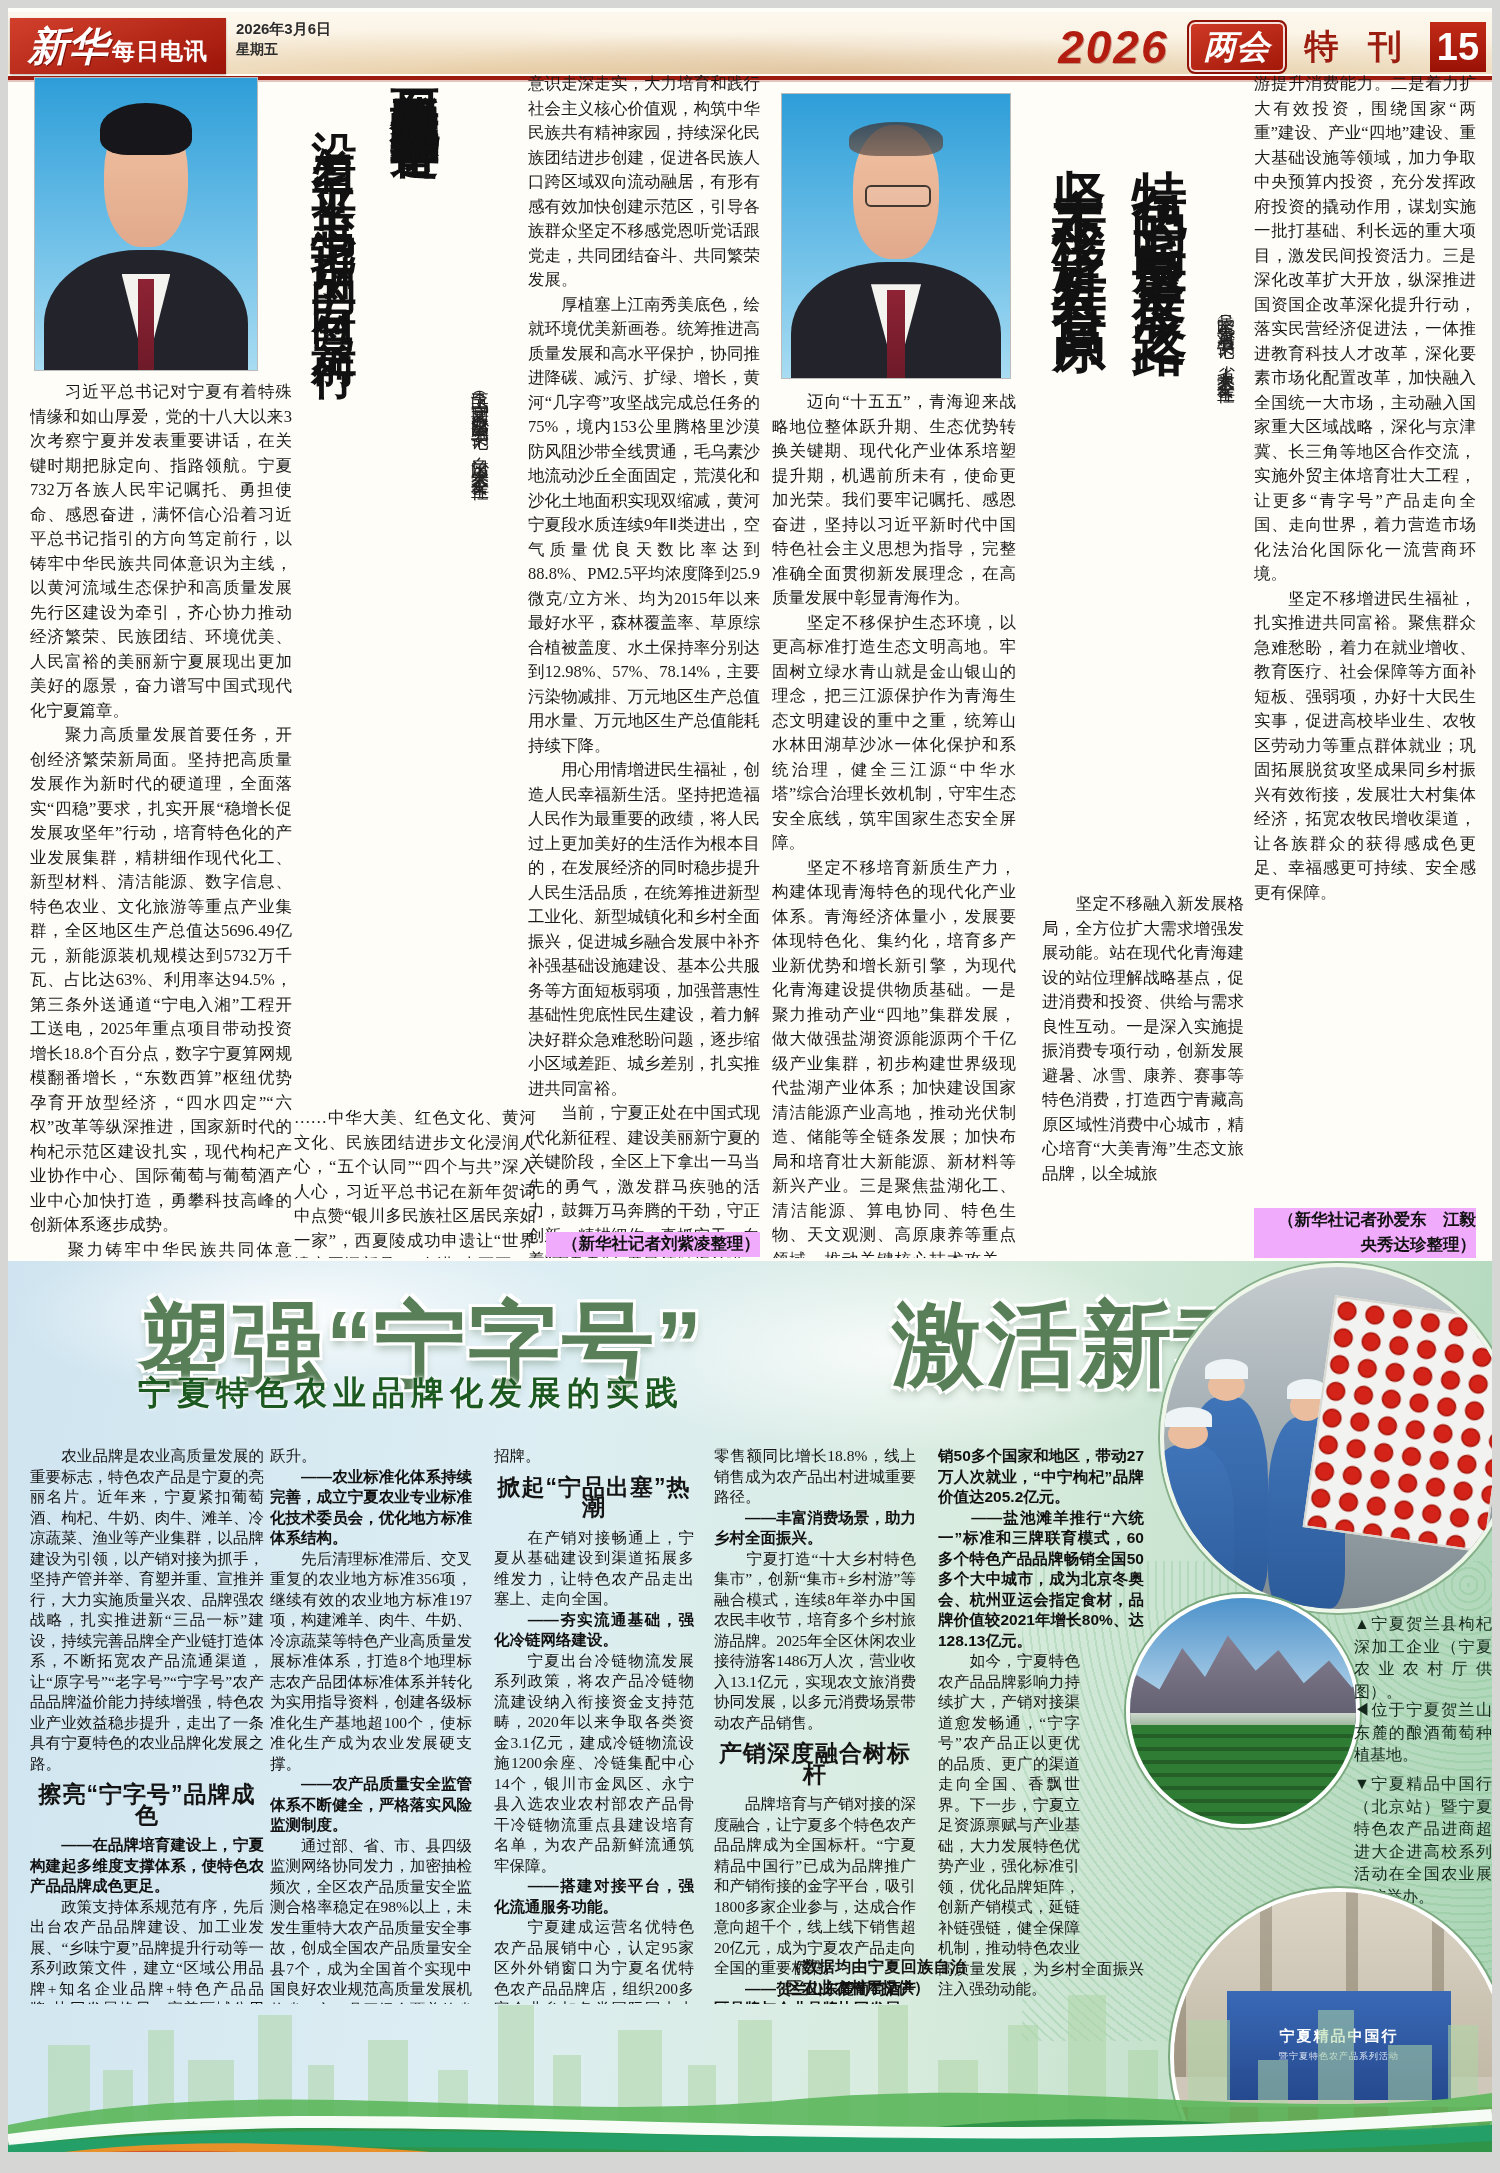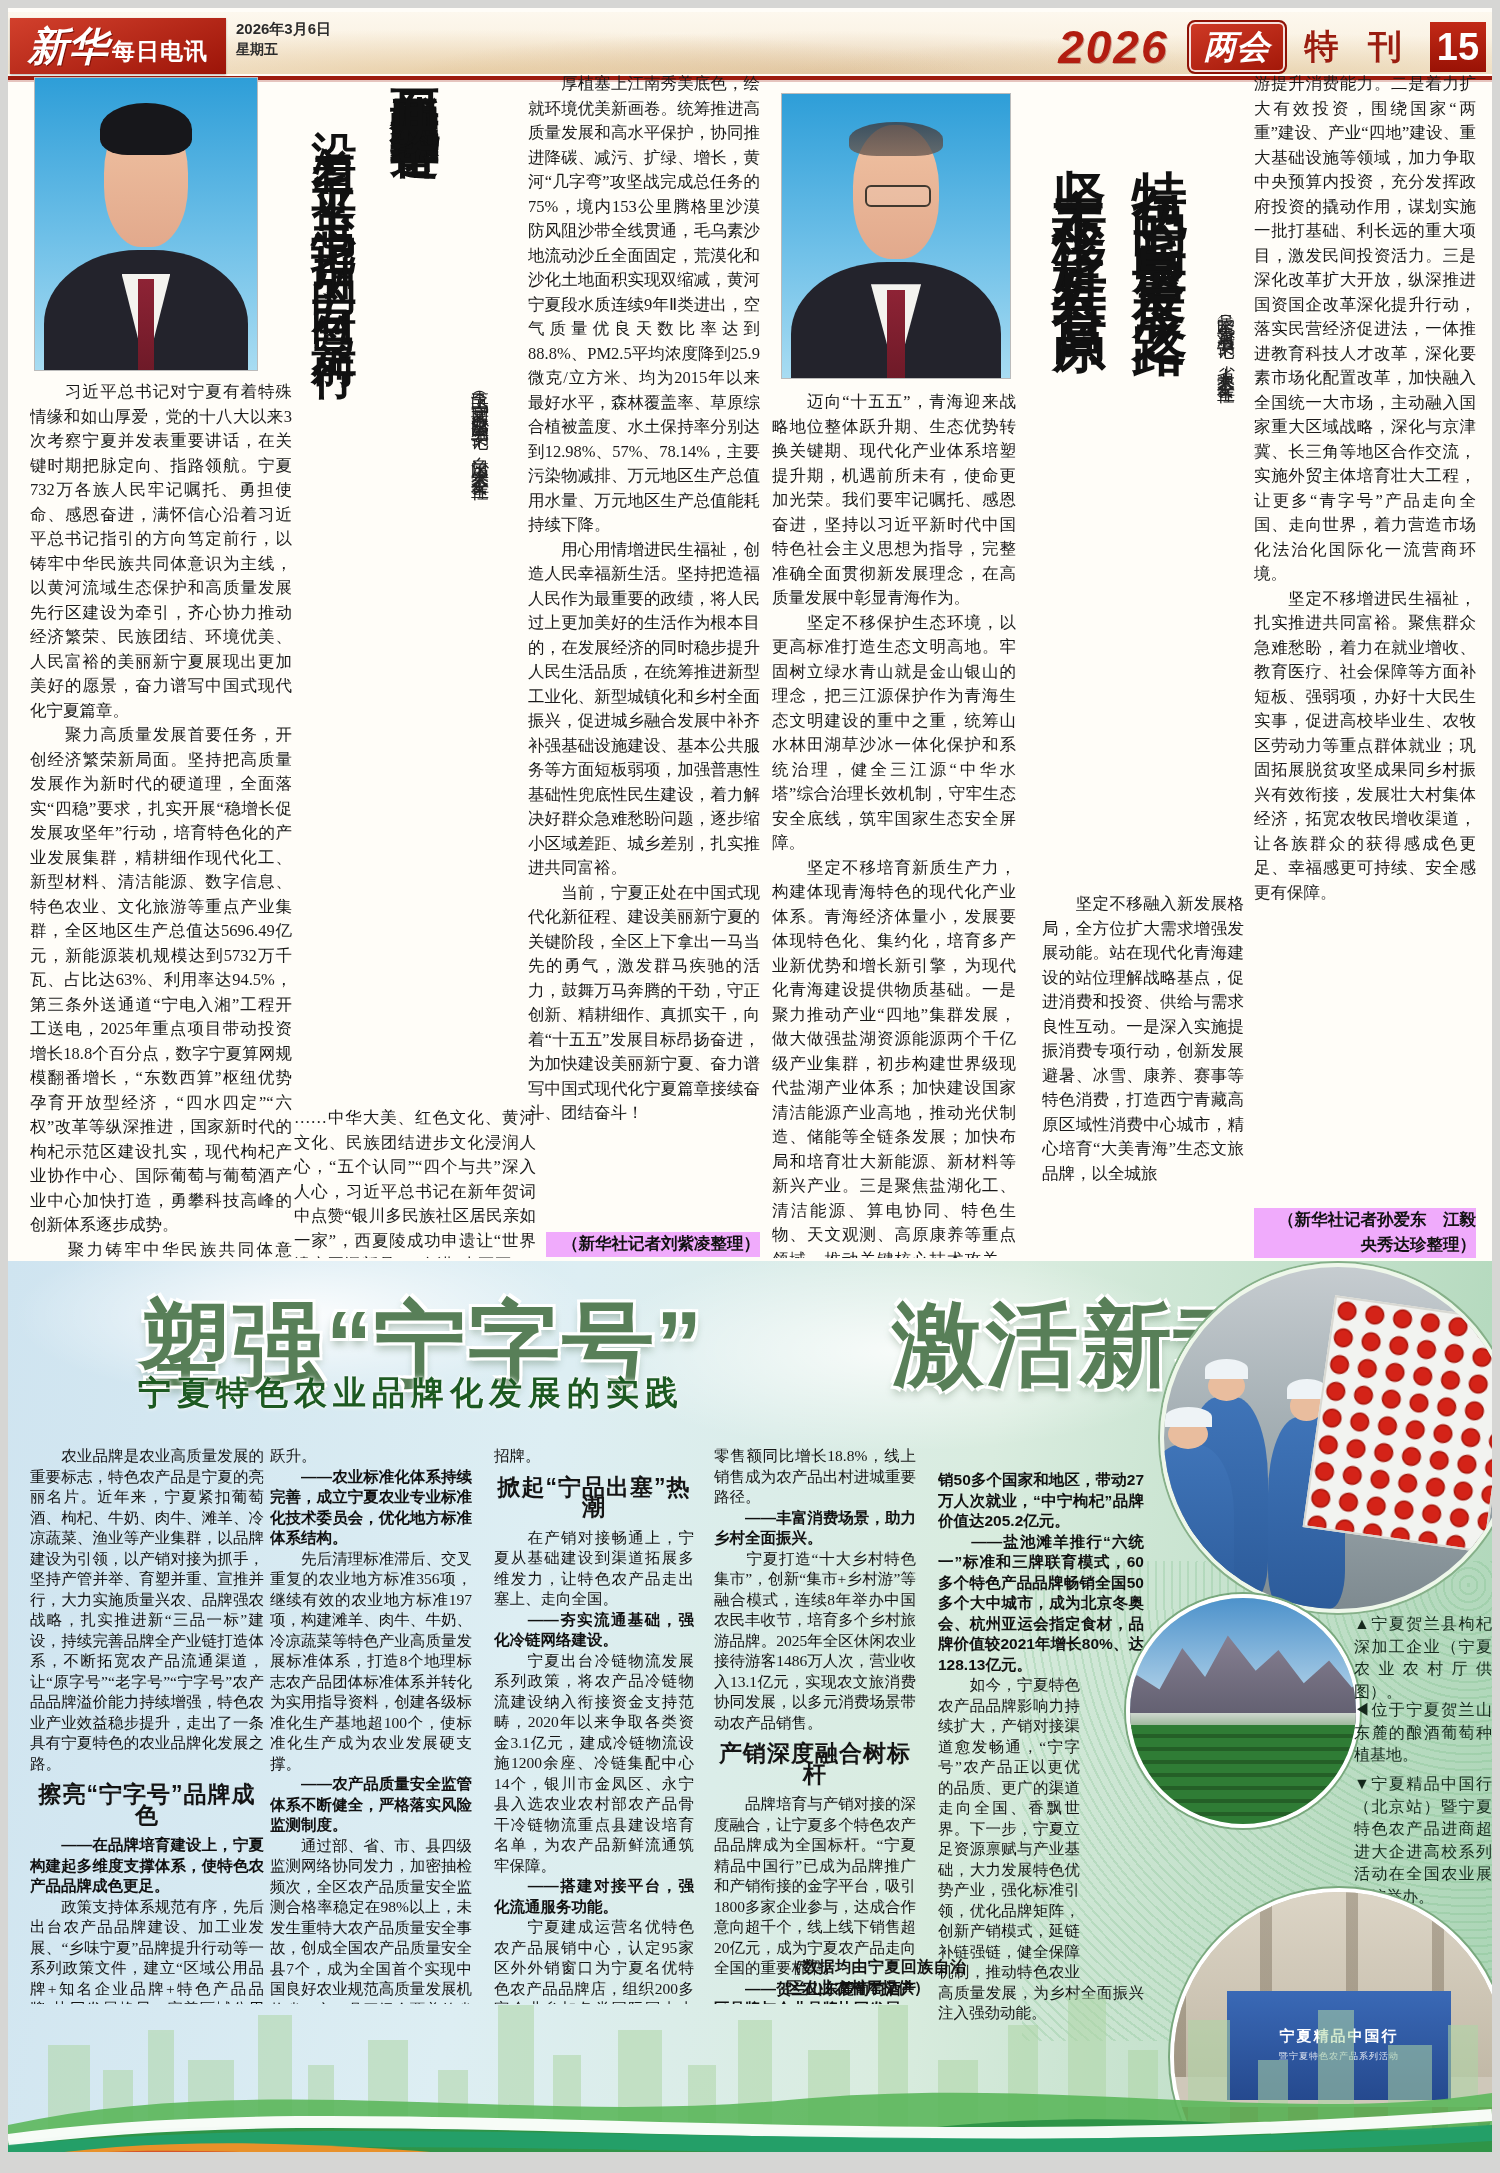--- a/index.html
+++ b/index.html
@@ -137,20 +137,21 @@
 
   <div class="vert kicker" style="left:286px;top:88px;height:1000px;width:70px;">沿着习近平总书记指引的方向笃定前行</div>
   <div class="vert btitle" style="left:360px;top:84px;height:1150px;width:80px;">奋进『十五五』开创中国式现代化宁夏实践新局面</div>
   <div class="vert vbyline" style="left:448px;top:368px;height:580px;width:36px;">李邑飞（宁夏回族自治区党委书记、自治区人大常委会主任）</div>
 
   <div class="ncol" style="left:286px;top:1098px;width:242px;height:152px;">
     <p>……中华大美、红色文化、黄河文化、民族团结进步文化浸润人心，“五个认同”“四个与共”深入人心，习近平总书记在新年贺词中点赞“银川多民族社区居民亲如一家”，西夏陵成功申遗让“世界遗产再添新员”。奋进“十五五”，我们将扎实推动铸牢中华民族共同体</p>
   </div>
 
   <div class="ncol" style="left:520px;top:64px;width:232px;height:1186px;">
+    <p>意识走深走实，大力培育和践行社会主义核心价值观，构筑中华民族共有精神家园，持续深化民族团结进步创建，促进各民族人口跨区域双向流动融居，有形有感有效加快创建示范区，引导各族群众坚定不移感党恩听党话跟党走，共同团结奋斗、共同繁荣发展。</p>
     <p>　　厚植塞上江南秀美底色，绘就环境优美新画卷。统筹推进高质量发展和高水平保护，协同推进降碳、减污、扩绿、增长，黄河“几字弯”攻坚战完成总任务的75%，境内153公里腾格里沙漠防风阻沙带全线贯通，毛乌素沙地流动沙丘全面固定，荒漠化和沙化土地面积实现双缩减，黄河宁夏段水质连续9年Ⅱ类进出，空气质量优良天数比率达到88.8%、PM2.5平均浓度降到25.9微克/立方米、均为2015年以来最好水平，森林覆盖率、草原综合植被盖度、水土保持率分别达到12.98%、57%、78.14%，主要污染物减排、万元地区生产总值用水量、万元地区生产总值能耗持续下降。</p>
     <p>　　用心用情增进民生福祉，创造人民幸福新生活。坚持把造福人民作为最重要的政绩，将人民过上更加美好的生活作为根本目的，在发展经济的同时稳步提升人民生活品质，在统筹推进新型工业化、新型城镇化和乡村全面振兴，促进城乡融合发展中补齐补强基础设施建设、基本公共服务等方面短板弱项，加强普惠性基础性兜底性民生建设，着力解决好群众急难愁盼问题，逐步缩小区域差距、城乡差别，扎实推进共同富裕。</p>
     <p>　　当前，宁夏正处在中国式现代化新征程、建设美丽新宁夏的关键阶段，全区上下拿出一马当先的勇气，激发群马疾驰的活力，鼓舞万马奔腾的干劲，守正创新、精耕细作、真抓实干，向着“十五五”发展目标昂扬奋进，为加快建设美丽新宁夏、奋力谱写中国式现代化宁夏篇章接续奋斗、团结奋斗！</p>
   </div>
   <div class="attr-abs" style="left:538px;top:1224px;width:214px;">（新华社记者刘紫凌整理）</div>
 
   <div class="portrait bald" style="left:774px;top:86px;width:228px;height:284px;">
     <div class="pt-suit"></div>
     <div class="pt-head"></div>
     <div class="pt-hair"></div>
@@ -216,21 +217,21 @@
     <div class="fcol" style="left:706px;width:202px;">
       <p class="fp">零售额同比增长18.8%，线上销售成为农产品出村进城重要路径。</p>
       <p class="fl">　　——丰富消费场景，助力乡村全面振兴。</p>
       <p class="fp">　　宁夏打造“十大乡村特色集市”，创新“集市+乡村游”等融合模式，连续8年举办中国农民丰收节，培育多个乡村旅游品牌。2025年全区休闲农业接待游客1486万人次，营业收入13.1亿元，实现农文旅消费协同发展，以多元消费场景带动农产品销售。</p>
       <p class="fh">产销深度融合树标杆</p>
       <p class="fp">　　品牌培育与产销对接的深度融合，让宁夏多个特色农产品品牌成为全国标杆。“宁夏精品中国行”已成为品牌推广和产销衔接的金字平台，吸引1800多家企业参与，达成合作意向超千个，线上线下销售超20亿元，成为宁夏农产品走向全国的重要桥梁。</p>
       <p class="fl">　　——贺兰山东麓葡萄酒产区品牌与企业品牌协同发展，建成五大酒庄集群，拥有酒庄（企业）261家，年产葡萄酒1.4亿瓶居全国前位，斩获国际大奖1300多项，产品远销40多个国家和地区，品牌价值提升至340.2亿元。</p>
 
     </div>
 
-    <div class="fcol" style="left:930px;width:206px;margin-top:24px;">
+    <div class="fcol" style="left:930px;width:206px;">
       <p class="fl">销50多个国家和地区，带动27万人次就业，“中宁枸杞”品牌价值达205.2亿元。</p>
       <p class="fl">　　——盐池滩羊推行“六统一”标准和三牌联育模式，60多个特色产品品牌畅销全国50多个大中城市，成为北京冬奥会、杭州亚运会指定食材，品牌价值较2021年增长80%、达128.13亿元。</p>
       <div class="fspacer"></div>
       <p class="fp">　　如今，宁夏特色农产品品牌影响力持续扩大，产销对接渠道愈发畅通，“宁字号”农产品正以更优的品质、更广的渠道走向全国、香飘世界。下一步，宁夏立足资源禀赋与产业基础，大力发展特色优势产业，强化标准引领，优化品牌矩阵，创新产销模式，延链补链强链，健全保障机制，推动特色农业高质量发展，为乡村全面振兴注入强劲动能。</p>
     </div>
 
     <div class="fcredit">（数据均由宁夏回族自治区农业农村厅提供）</div>
 
     <div class="ph-jars">
       <div class="worker" style="left:6%;top:38%;width:24%;height:60%;"></div>

